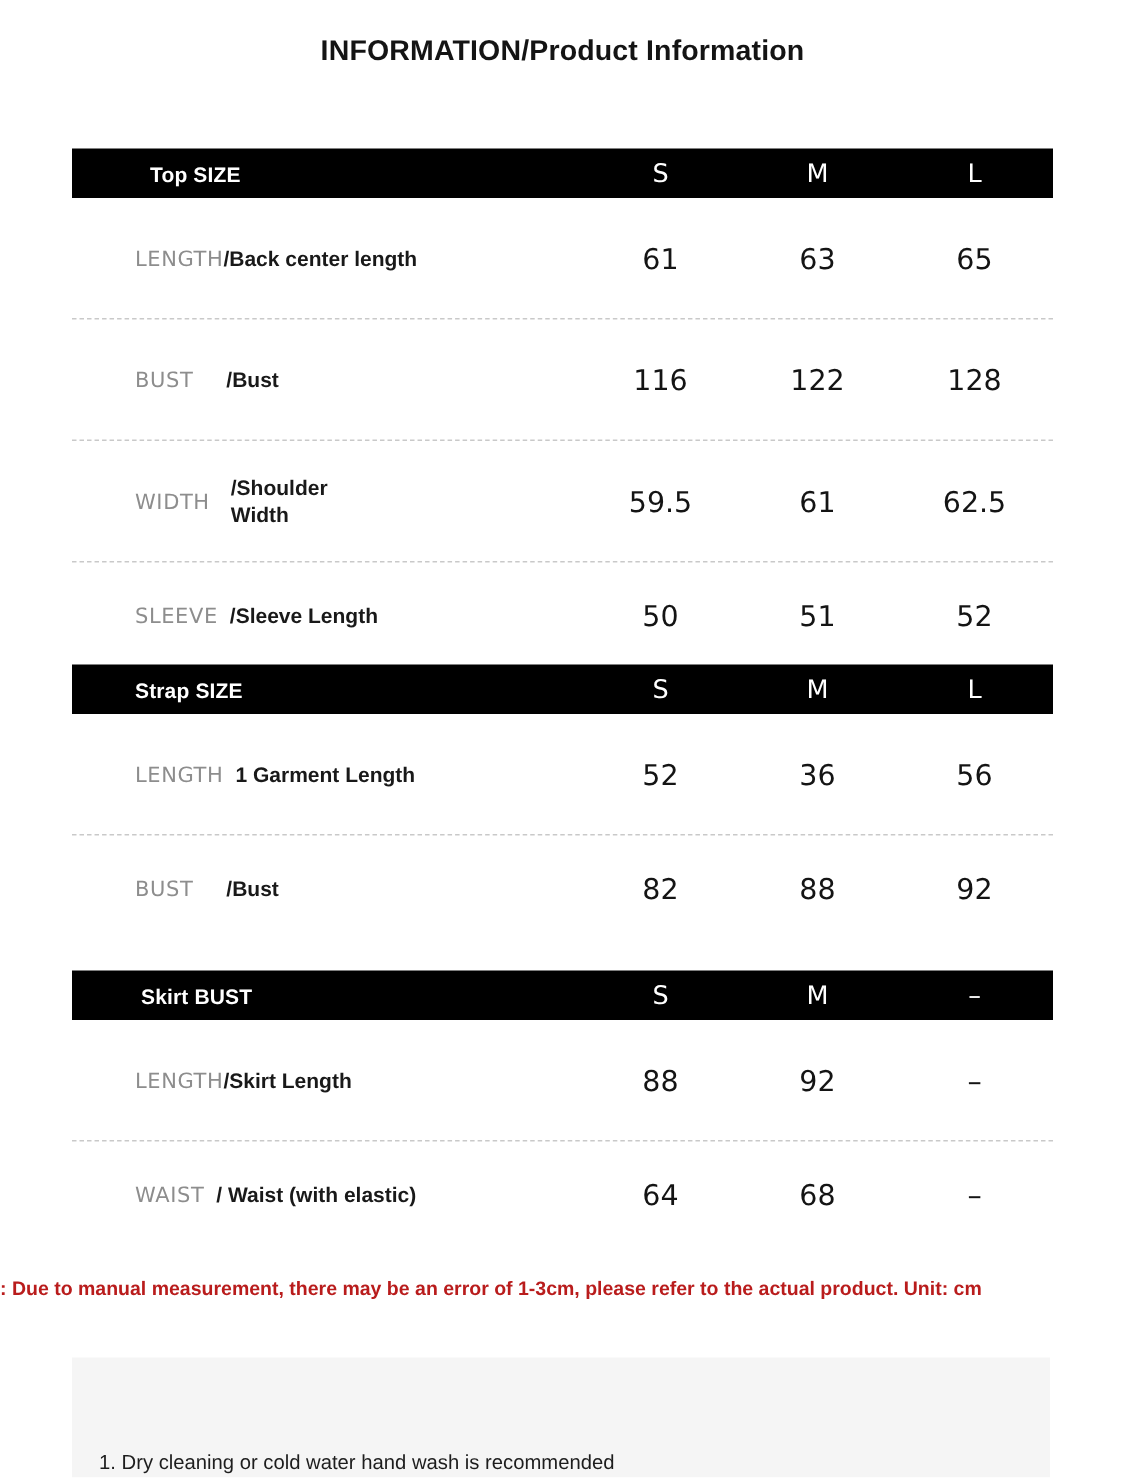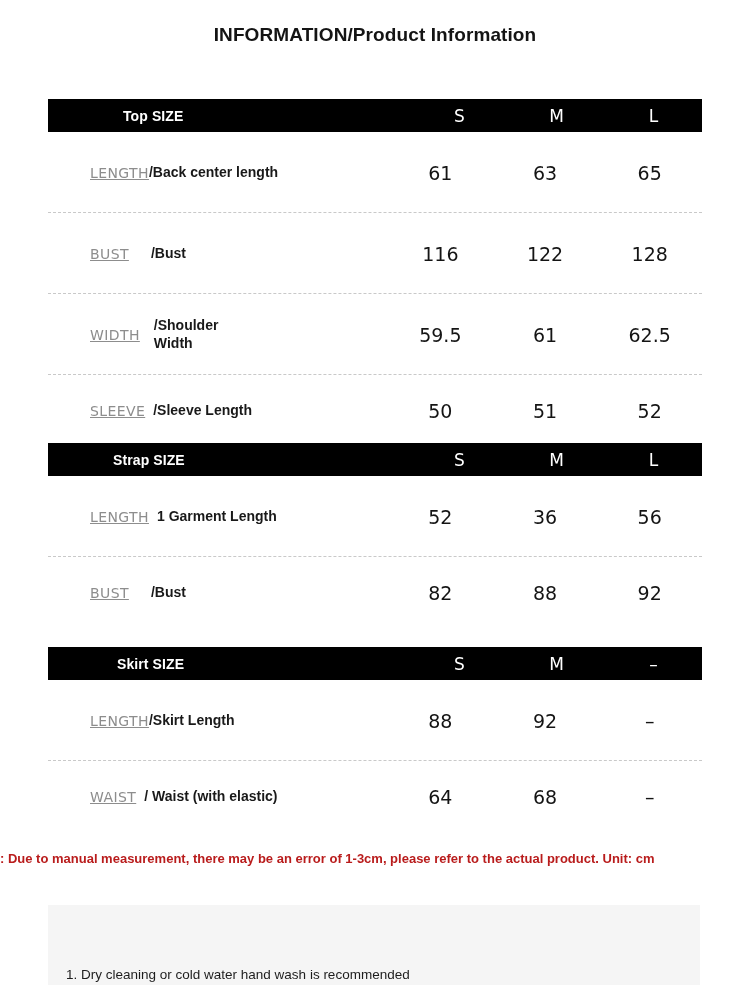--- a/index.html
+++ b/index.html
@@ -25,21 +25,20 @@
 
   
   .size-table { position:absolute; left:48px; width:654px; }
 
   .table-head {
     display:flex;
     align-items:center;
     height:33px;
     background:#000000;
     color:#ffffff;
-    padding-left:23px;
   }
   .head-label {
     width:340px;
     padding-left:52px;
     font-size:14px;
     font-weight:bold;
     letter-spacing:.1px;
   }
   .head-col {
     flex:1;
@@ -67,21 +66,20 @@
     padding-left:42px;
     display:flex;
     align-items:center;
   }
   .label-key {
     font-size:14px;
     color:#8d8d8d;
     letter-spacing:.4px;
     font-family:"DejaVu Sans", sans-serif;
     white-space:nowrap;
-    text-decoration:underline;
   }
   .label-desc {
     font-size:14px;
     font-weight:bold;
     color:#191919;
     white-space:pre-line;
     line-height:1.25;
   }
   .label-desc.gap { margin-left:22px; }
   .label-desc.gap-sm { margin-left:8px; }
@@ -201,21 +199,21 @@
         <span class="label-desc gap">/Bust</span>
       </div>
       <div class="row-val">82</div>
       <div class="row-val">88</div>
       <div class="row-val">92</div>
     </div>
   </div>
 
   <div class="size-table" style="top:647px;">
     <div class="table-head">
-      <div class="head-label" style="padding-left:46px;">Skirt SIZE</div>
+      <div class="head-label" style="padding-left:46px;">Skirt BUST</div>
       <div class="head-col">S</div>
       <div class="head-col">M</div>
       <div class="head-col">–</div>
     </div>
 
     <div class="table-row divider">
       <div class="row-label">
         <span class="label-key">LENGTH</span>
         <span class="label-desc">/Skirt Length</span>
       </div>

